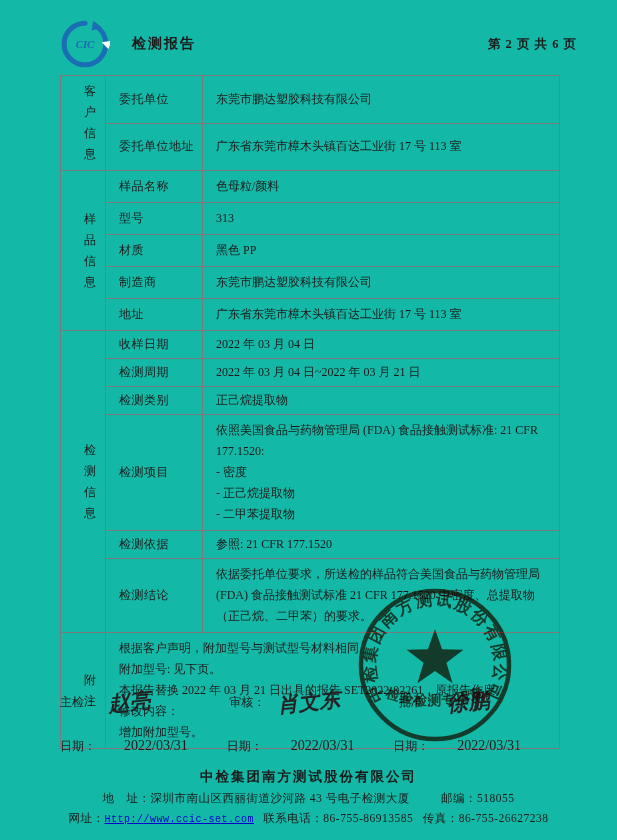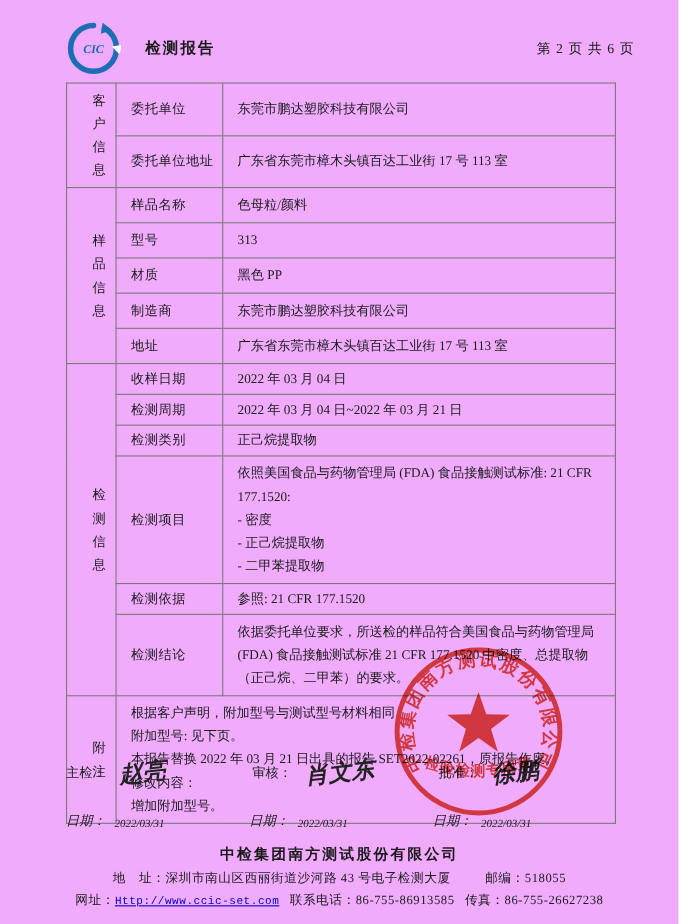--- a/index.html
+++ b/index.html
@@ -1,29 +1,29 @@
 <!DOCTYPE html>
 <html><head>
 <meta charset="utf-8">
 <style>
   html,body{margin:0;padding:0;background:#ffffff;}
   .page{
     position:relative;
     width:617px;height:840px;
-    background:#f0abfc;
+    background:#14b8a6;
     font-family:"Liberation Serif","DejaVu Serif",serif;
     color:#1a1a1a;
     overflow:hidden;
   }
   
   .hdr{position:absolute;top:18px;left:60px;right:40px;height:52px;display:flex;align-items:center;}
   .logo{width:50px;height:50px;flex:0 0 50px;}
   .hdr-title{font-weight:bold;font-size:14px;margin-left:22px;letter-spacing:2px;}
   .hdr-no{font-weight:bold;font-size:12.5px;margin-left:62px;white-space:nowrap;}
-  .hdr-page{font-weight:normal;font-size:12.5px;margin-left:auto;white-space:nowrap;letter-spacing:1px;}
+  .hdr-page{font-weight:bold;font-size:12.5px;margin-left:auto;white-space:nowrap;letter-spacing:1px;}
   
   table.rep{
     position:absolute;top:75px;left:60px;
     width:499px;border-collapse:collapse;table-layout:fixed;
   }
   table.rep td{
     border:1px solid #7a7a7a;
     font-size:12px;line-height:21px;
     vertical-align:middle;
     padding:5px 8px 5px 13px;
@@ -39,22 +39,22 @@
   .sigrow{position:absolute;top:688px;left:60px;width:508px;display:flex;}
   .sigcol{flex:1;display:flex;align-items:center;}
   .sigrole{font-size:12px;white-space:nowrap;}
   .signame{
     font-family:"DejaVu Sans",sans-serif;
     font-weight:bold;font-size:21px;color:#222;
     transform:rotate(-6deg) skewX(-14deg);
     margin-left:14px;white-space:nowrap;
   }
   .daterow{position:absolute;top:738px;left:60px;width:500px;display:flex;}
-  .datecol{flex:1;display:flex;align-items:flex-end;font-size:12px;font-style:italic;}
-  .dateval{margin-left:8px;font-size:10px;}
+  .datecol{flex:1;display:flex;align-items:flex-start;font-size:12px;}
+  .dateval{margin-left:28px;font-size:14px;}
   
   .stamp{
     position:absolute;left:355px;top:585px;width:160px;height:160px;
     opacity:0.88;mix-blend-mode:multiply;pointer-events:none;
   }
   
   .foot{position:absolute;left:0;top:768px;width:617px;text-align:center;}
   .foot-co{font-weight:bold;font-size:13.5px;letter-spacing:2px;}
   .foot-line{font-size:11.5px;margin-top:5px;letter-spacing:0.5px;}
   .foot-link{color:#0000cc;text-decoration:underline;font-family:"Liberation Mono","DejaVu Sans Mono",monospace;font-size:10px;}

